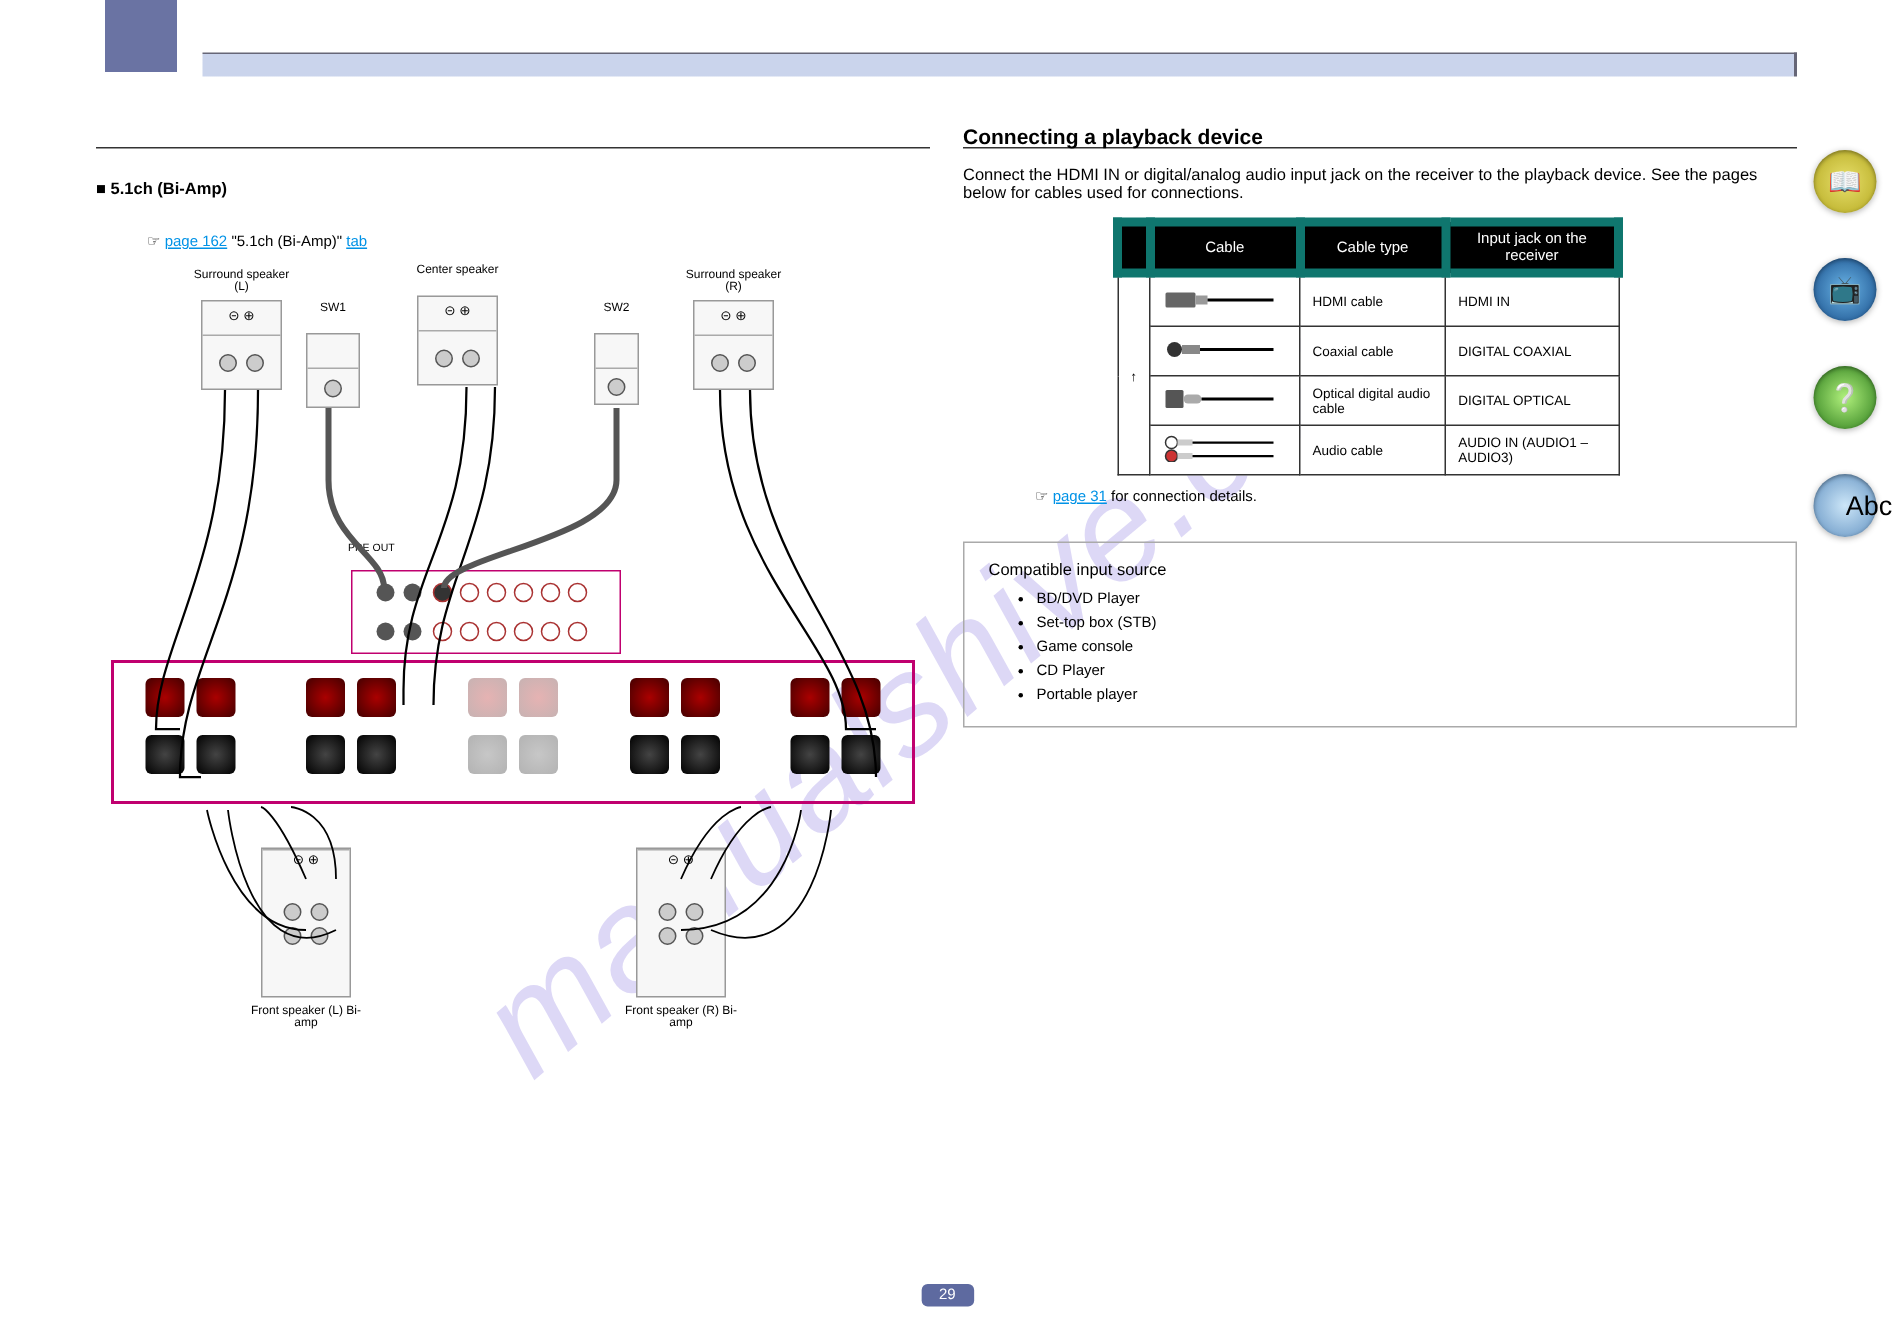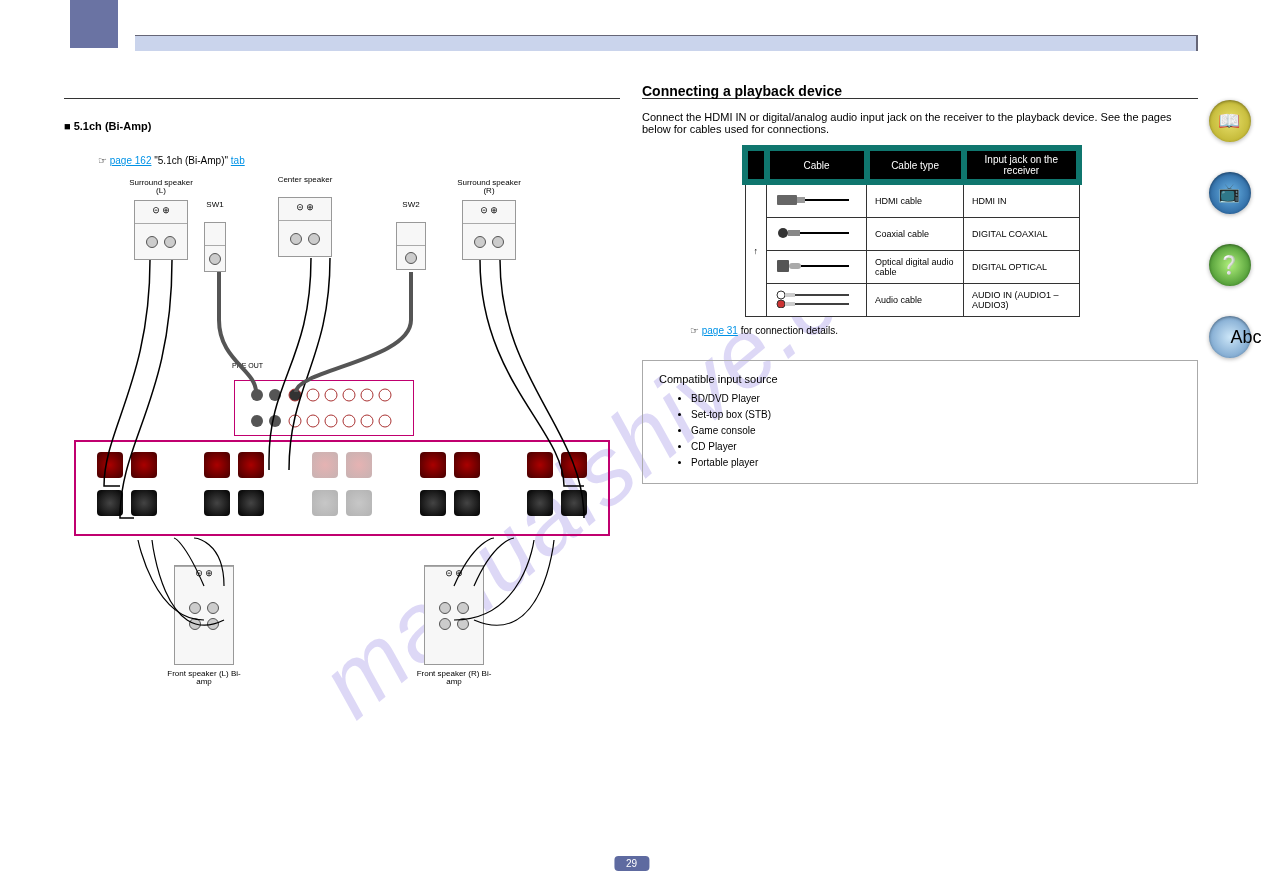--- a/index.html
+++ b/index.html
@@ -228,21 +228,21 @@
 
   <div class="sp" style="top:20px; left:70px;">
     <div class="name">Surround
 speaker (L)</div>
     <div class="term-label">⊝ ⊕</div>
     <div class="binding">
         <div class="post"></div>
         <div class="post"></div>
       </div>
   </div>
-  <div class="sp" style="top:42px; left:140px; width:22px; height:50px;">
+  <div class="sp" style="top:42px; left:140px; width:36px; height:50px;">
     <div class="name">SW1</div>
     <div class="binding">
         <div class="post"></div>
       </div>
   </div>
   <div class="sp" style="top:17px; left:214px;">
     <div class="name">Center
 speaker</div>
     <div class="term-label">⊝ ⊕</div>
     <div class="binding">

